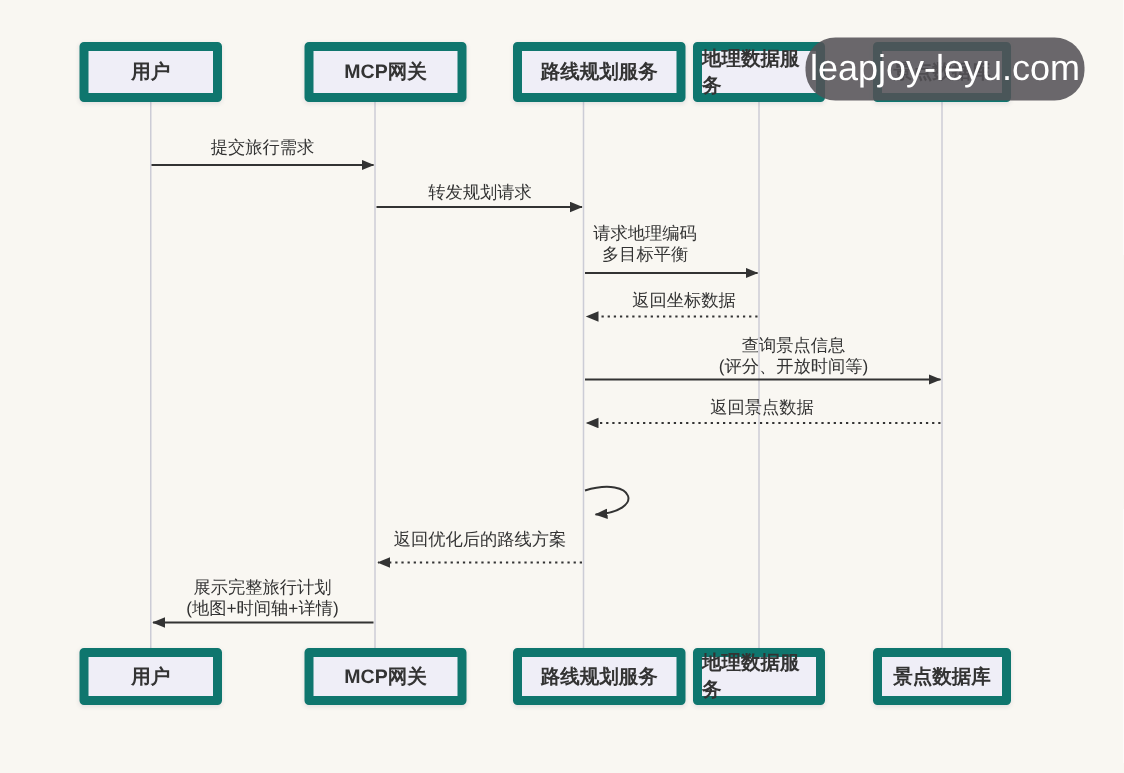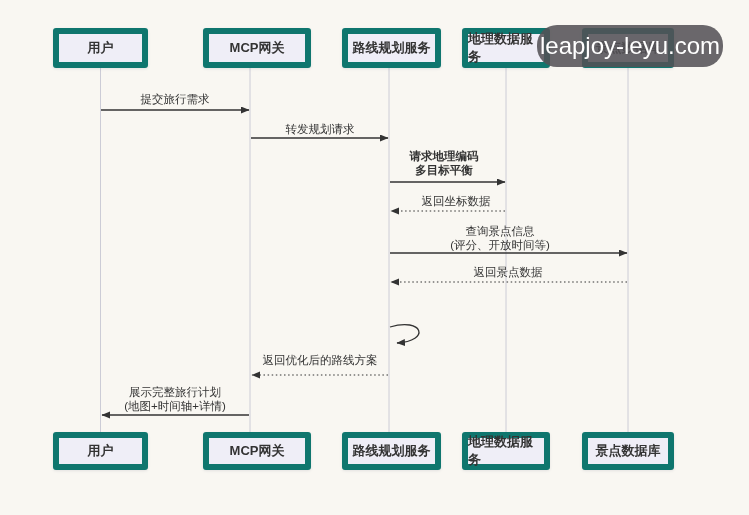--- a/index.html
+++ b/index.html
@@ -13,33 +13,33 @@
     position:absolute;height:40px;box-sizing:border-box;z-index:2;
     background:#efeef7;border:6px solid #0f766e;border-radius:3px;
     display:flex;align-items:center;justify-content:center;
     font-size:13px;font-weight:600;color:#333;
     box-shadow:0 1px 3px rgba(40,40,80,0.10);
   }
   .row-top{top:28px;}
   .row-bottom{top:432px;height:38px;}
   .c1{left:53px;width:95px;}
   .c2{left:203px;width:108px;}
-  .c3{left:342px;width:99px;}
+  .c3{left:342px;width:115px;}
   .c4{left:462px;width:88px;}
   .c5{left:582px;width:92px;}
   .mlabel{
     position:absolute;z-index:3;text-align:center;white-space:nowrap;
     font-size:11.5px;line-height:14px;color:#333;
     transform:translateX(-50%);
   }
   .l1{left:175px;top:92px;}
   .l2{left:320px;top:122px;}
-  .l3{left:444px;top:149px;font-weight:bold;}
+  .l3{left:430px;top:149px;}
   .l4{left:456px;top:194px;}
-  .l5{left:500px;top:224px;}
+  .l5{left:529px;top:224px;}
   .l6{left:508px;top:265px;}
   .l7{left:389px;top:297px;}
   .l8{left:320px;top:353px;}
   .l9{left:175px;top:385px;}
   #watermark{
     position:absolute;left:537px;top:25px;width:186px;height:42px;z-index:10;
     background:rgba(84,81,86,0.87);border-radius:20px;
     display:flex;align-items:center;justify-content:center;
     color:#fff;font-size:24px;font-weight:400;letter-spacing:0;
     font-family:"Liberation Sans",sans-serif;

